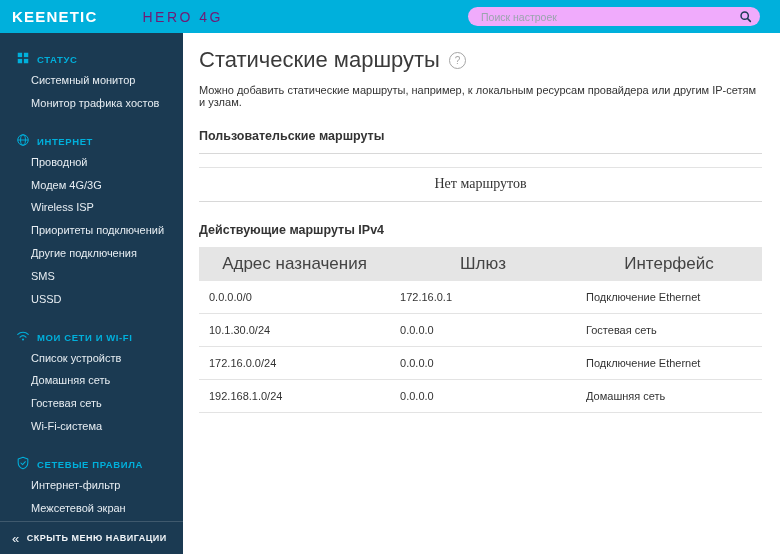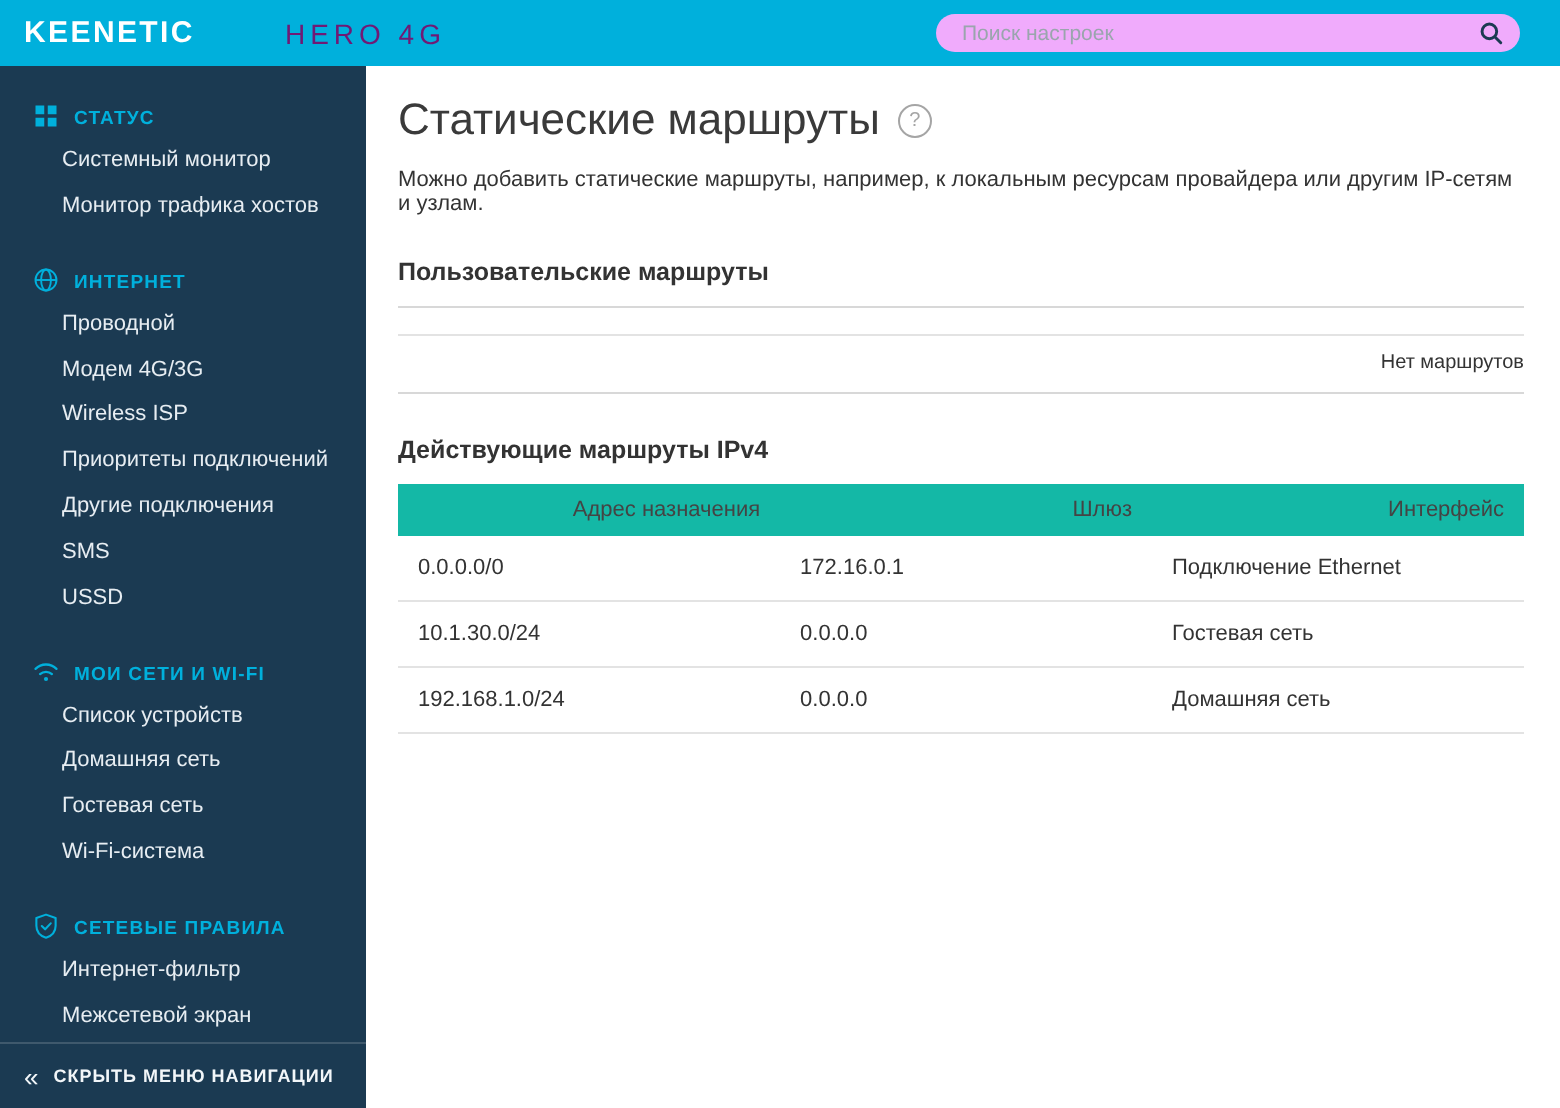--- a/index.html
+++ b/index.html
@@ -75,35 +75,35 @@
     width: 15px; height: 15px; margin-left: 9px;
     border: 1px solid #a5a5a5; border-radius: 50%;
     color: #a5a5a5; font-size: 10px; line-height: 15px; text-align: center;
     cursor: pointer; flex: 0 0 auto;
   }
   .description { margin-top: 11px; font-size: 11px; color: #333; }
   .section-heading { margin-top: 21px; font-size: 12.5px; font-weight: bold; color: #333; }
 
   .empty-table { margin-top: 10px; border-top: 1px solid #d8d8d8; border-bottom: 1px solid #d8d8d8; }
   .empty-table .head-strip { height: 13px; border-bottom: 1px solid #e3e3e3; }
-  .empty-table .empty-msg { text-align: right; padding: 8px 0 9px 0; font-size: 10px; color: #333; }
+  .empty-table .empty-msg { text-align: center; padding: 8px 0 9px 0; font-size: 14px; color: #333; font-family: Liberation Serif, serif; }
 
   .btn-row { margin-top: 25px; }
   .btn {
     display: inline-block; background: #fff;
     border: 1px solid #4fb8e0; color: #0d9ad2;
     font-family: "Liberation Sans", sans-serif;
     font-size: 11.5px; padding: 6px 13px; border-radius: 3px;
     margin-right: 10px; cursor: pointer;
   }
 
   .routes-table { margin-top: 10px; width: 100%; border-collapse: collapse; table-layout: fixed; }
   .routes-table th {
-    background: #14b8a6; text-align: right;
-    font-weight: 400; font-size: 11px; color: #444;
+    background: #e5e5e5; text-align: center;
+    font-weight: 400; font-size: 17px; color: #444;
     padding: 7px 10px;
   }
   .routes-table th:nth-child(1) { width: 34%; }
   .routes-table th:nth-child(2) { width: 33%; }
   .routes-table th:nth-child(3) { width: 33%; }
   .routes-table td {
     font-size: 11px; color: #333;
     padding: 10px 10px; border-bottom: 1px solid #e3e3e3;
     white-space: nowrap; overflow: hidden;
   }
@@ -250,20 +250,25 @@
             <td>172.16.0.1</td>
             <td>Подключение Ethernet</td>
           </tr>
 
           <tr class="route-row">
             <td>10.1.30.0/24</td>
             <td>0.0.0.0</td>
             <td>Гостевая сеть</td>
           </tr>
 
+          <tr class="route-row">
+            <td>172.16.0.0/24</td>
+            <td>0.0.0.0</td>
+            <td>Подключение Ethernet</td>
+          </tr>
 
           <tr class="route-row">
             <td>192.168.1.0/24</td>
             <td>0.0.0.0</td>
             <td>Домашняя сеть</td>
           </tr>
         </tbody>
     </table>
 
   </div>

